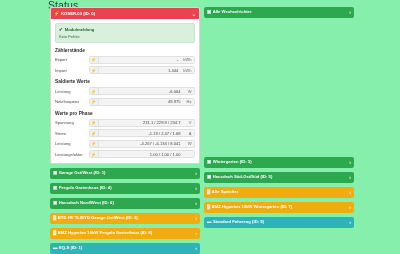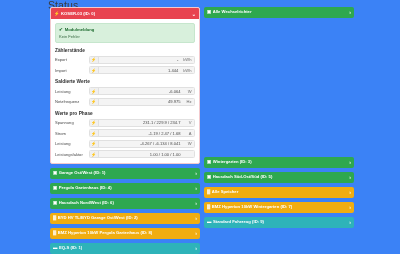--- a/index.html
+++ b/index.html
@@ -6,21 +6,21 @@
   html, body {
     margin: 0; padding: 0;
     width: 400px; height: 254px;
     background: #ffffff;
     font-family: "Liberation Sans", sans-serif;
     overflow: hidden;
   }
   #page {
     position: relative;
     width: 400px; height: 254px;
-    background: #3b82f6;
+    background: #86efac;
   }
   .page-title {
     position: absolute;
     left: 48px; top: -1px;
     font-size: 10.5px;
     color: #3a3a3a;
     letter-spacing: 0.1px;
     line-height: 13px;
   }
   .grid {

